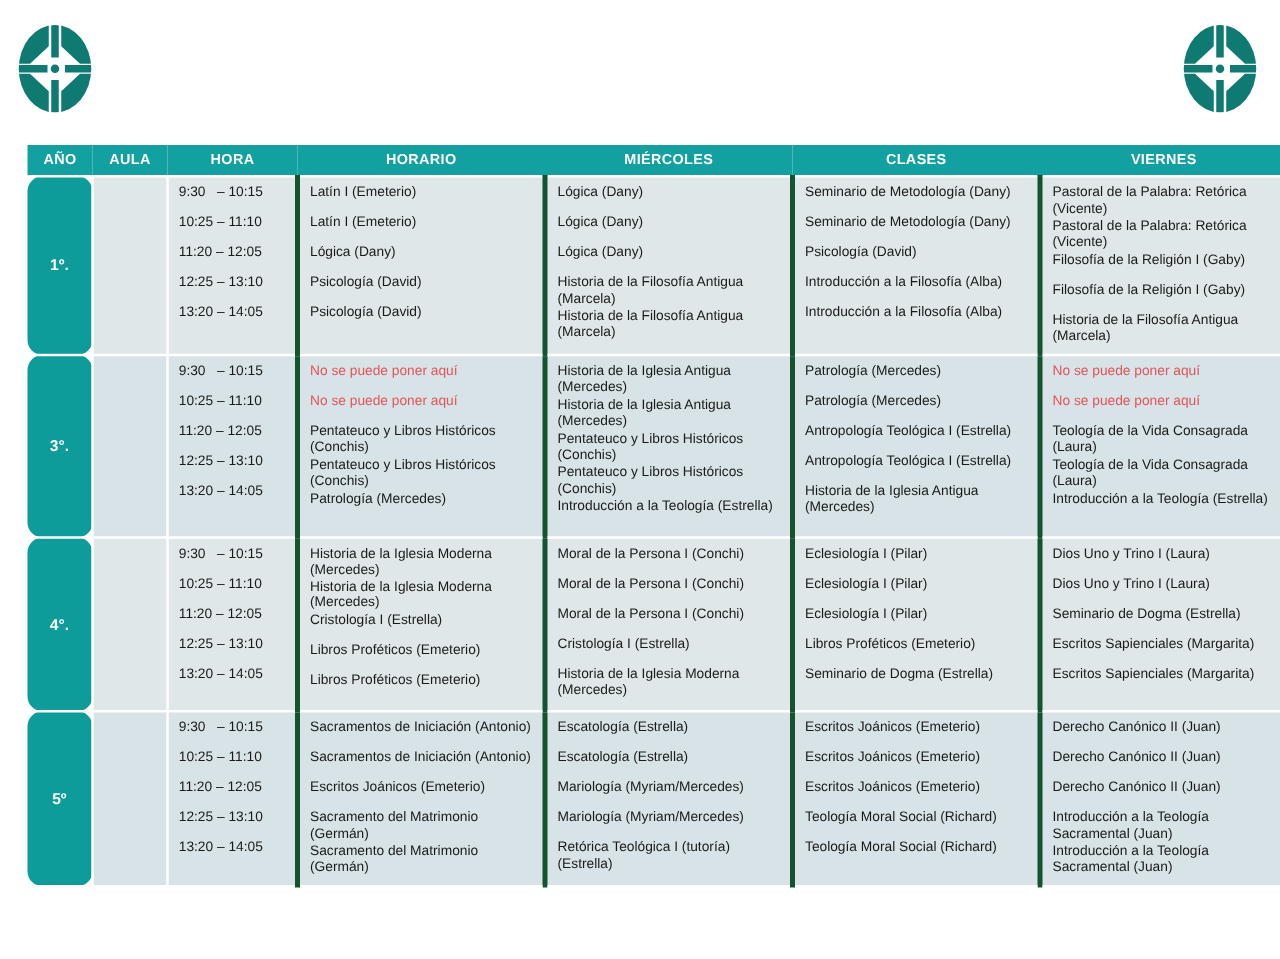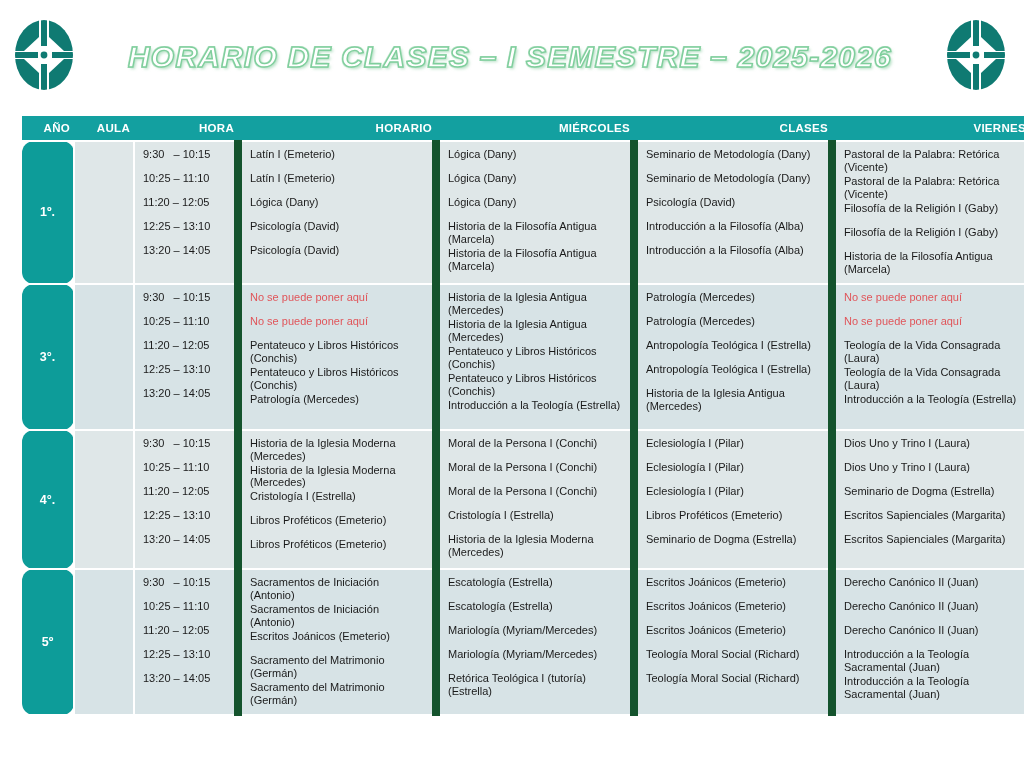--- a/index.html
+++ b/index.html
@@ -67,21 +67,21 @@
   }
   table#schedule th {
     background: #13a0a0;
     color: #ffffff;
     font-size: 11.5px;
     font-weight: bold;
     letter-spacing: 0.3px;
     height: 24px;
     padding: 0 4px;
     border: none;
-    text-align: right;
+    text-align: center;
     vertical-align: middle;
   }
   th.col-ano  { width: 44px; }
   th.col-aula { width: 52px; }
   th.col-hora { width: 96px; margin-top: 20px; }
   th.col-day  { width: 190px; }
 
   td.year-cell {
     background: #0d9c99;
     color: #ffffff;
@@ -97,21 +97,21 @@
   td.aula-cell {
     border-top: 2px solid #ffffff;
     border-bottom: 2px solid #ffffff;
     border-right: 2px solid #ffffff;
   }
   td.hora-cell, td.day-cell {
     vertical-align: top;
     padding: 6px 6px 6px 8px;
     border-top: 2px solid #ffffff;
     border-bottom: 2px solid #ffffff;
-    border-right: 8px solid #14532d;
+    border-right: 4px solid #14532d;
   }
   td.day-cell.last { border-right: none; }
 
   
   tr.block-a td.aula-cell,
   tr.block-a td.hora-cell,
   tr.block-a td.day-cell { background: #dfe7e8; }
   tr.block-b td.aula-cell,
   tr.block-b td.hora-cell,
   tr.block-b td.day-cell { background: #d7e3e6; }
@@ -150,23 +150,20 @@
       <path d="M52 42 H62 V73 H37 V56 Z"></path>
       <rect x="29" y="3" width="6" height="26"></rect>
       <rect x="29" y="47" width="6" height="26"></rect>
       <rect x="2" y="35" width="24" height="6"></rect>
       <rect x="40" y="35" width="22" height="6"></rect>
       <circle cx="32" cy="38" r="3.4"></circle>
     </g>
     <ellipse cx="32" cy="38" rx="29" ry="35" fill="none" stroke="#ffffff" stroke-width="0"></ellipse>
   </svg>
 
-  <div id="title-wrap">
-    <span id="page-title">HORARIO DE CLASES – I SEMESTRE – 2025-2026</span>
-  </div>
 
   <svg class="logo" viewBox="0 0 64 76" aria-hidden="true">
     <defs>
       <clipPath id="rclip">
           <ellipse cx="32" cy="38" rx="29" ry="35"></ellipse>
         </clipPath>
     </defs>
     <g clip-path="url(#rclip)" fill="#0f7a72">
       <path d="M2 3 H27 V20 L12 34 H2 Z"></path>
       <path d="M37 3 H62 V34 H52 L37 20 Z"></path>

